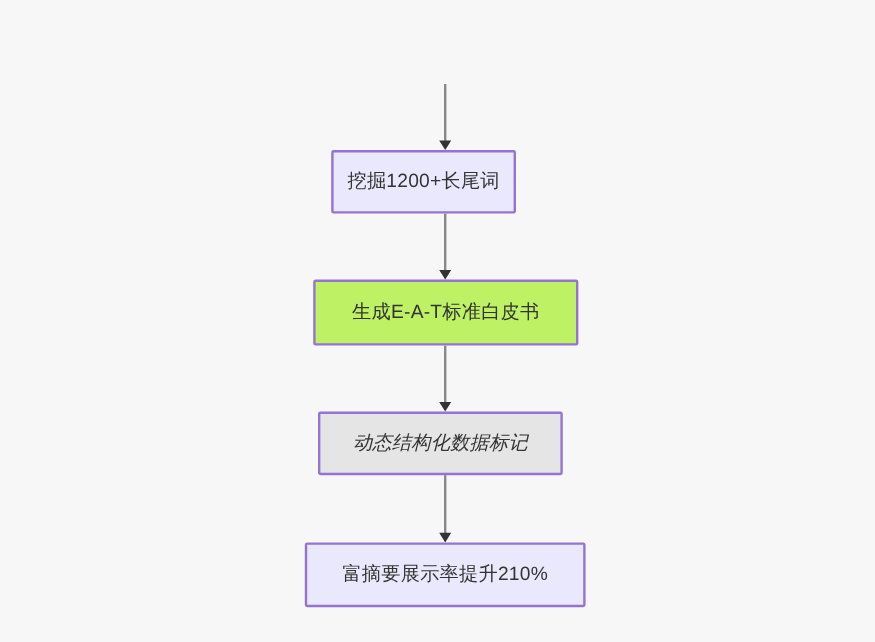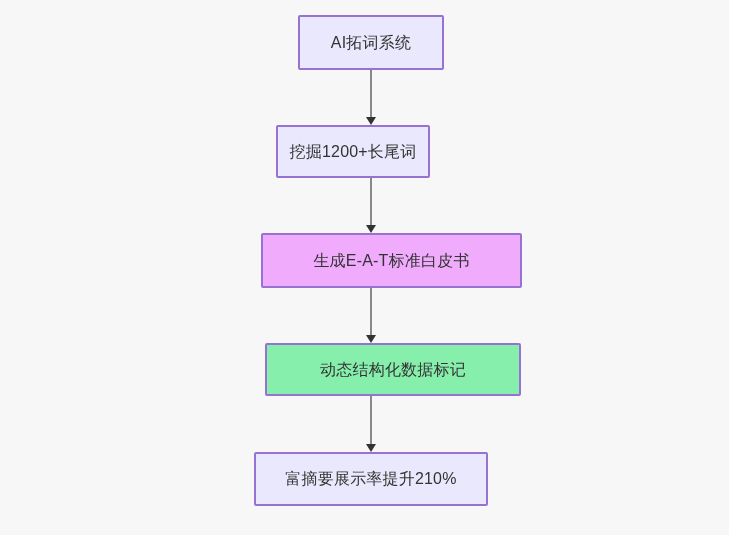--- a/index.html
+++ b/index.html
@@ -71,29 +71,26 @@
   </div>
   <div class="edge" style="left: 370px; top: 288px; height: 55px;">
     <div class="edge-line" style="height: 48px; background: rgb(136, 136, 136);"></div>
     <div class="edge-arrow" style="top: 47px; border-top-color: rgb(51, 51, 51);"></div>
   </div>
   <div class="edge" style="left: 370px; top: 396px; height: 56px;">
     <div class="edge-line" style="height: 49px; background: rgb(136, 136, 136);"></div>
     <div class="edge-arrow" style="top: 48px; border-top-color: rgb(51, 51, 51);"></div>
   </div>
 
-  <div class="node" style="left: 298px; top: 15px; width: 146px; height: 55px; background: rgb(234, 232, 252); border-color: rgb(150, 115, 211);">
-    <span class="node-label" style="color: rgb(51, 51, 51);">AI拓词系统</span>
-  </div>
   <div class="node" style="left: 276px; top: 125px; width: 154px; height: 53px; background: rgb(234, 232, 252); border-color: rgb(150, 115, 211);">
     <span class="node-label" style="color: rgb(51, 51, 51);">挖掘1200+长尾词</span>
   </div>
-  <div class="node" style="left: 261px; top: 233px; width: 261px; height: 55px; background: #f0abfc; border-color: rgb(150, 115, 211);">
+  <div class="node" style="left: 261px; top: 233px; width: 221px; height: 55px; background: #bef264; border-color: rgb(150, 115, 211);">
     <span class="node-label" style="color: rgb(51, 51, 51);">生成E-A-T标准白皮书</span>
   </div>
-  <div class="node" style="left: 265px; top: 343px; width: 256px; height: 53px; background: #86efac; border-color: rgb(150, 115, 211);">
+  <div class="node" style="left: 265px; top: 343px; width: 204px; height: 53px; background: #e5e5e5; border-color: rgb(150, 115, 211); font-style: italic;">
     <span class="node-label" style="color: rgb(51, 51, 51);">动态结构化数据标记</span>
   </div>
   <div class="node" style="left: 254px; top: 452px; width: 234px; height: 54px; background: rgb(234, 232, 252); border-color: rgb(150, 115, 211);">
     <span class="node-label" style="color: rgb(51, 51, 51);">富摘要展示率提升210%</span>
   </div>
 
 </div>
 
 </body></html>

